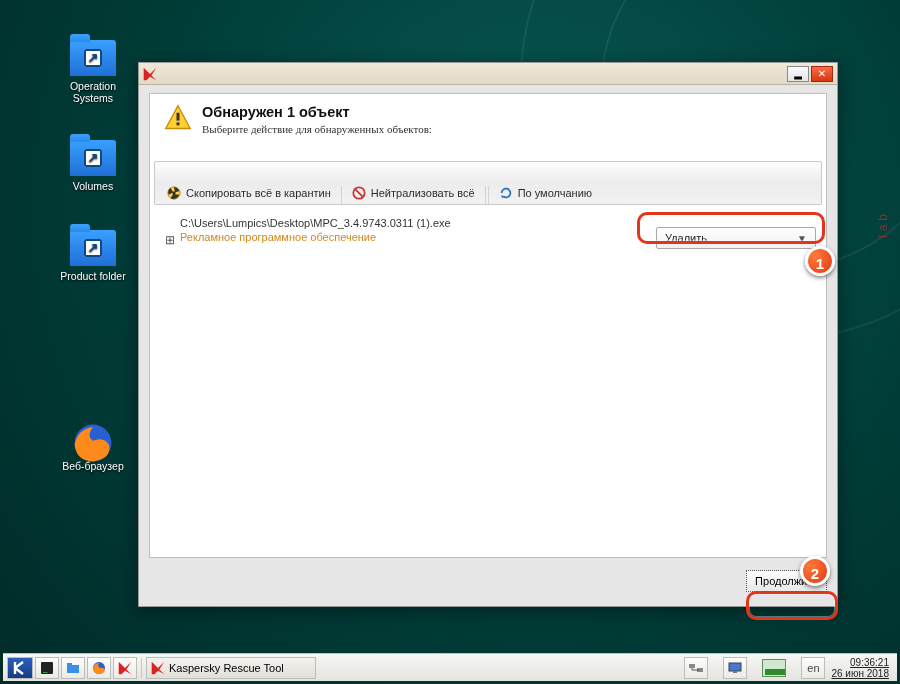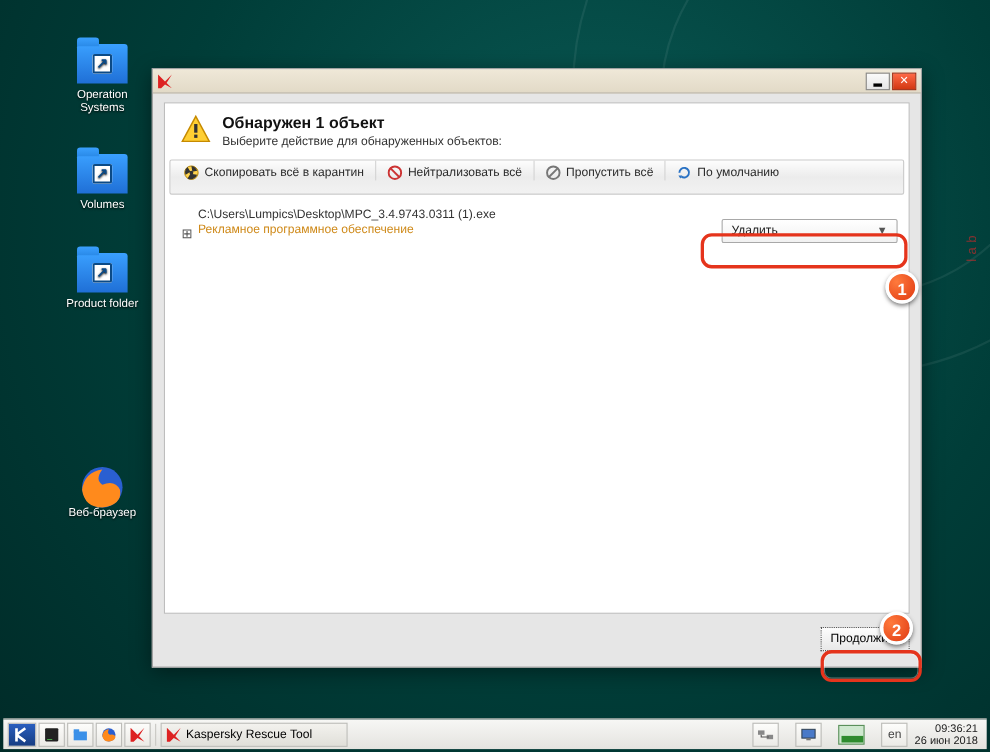--- a/index.html
+++ b/index.html
@@ -54,25 +54,25 @@
   .wb.close { background: linear-gradient(#ff6a46,#d23812); color: #fff; border-color: #a02a10; }
 
   .inner {
     position: absolute; left: 10px; right: 10px; top: 30px; bottom: 48px;
     background: #fff; border: 1px solid #bdbdbd;
   }
 
   .header { display: flex; gap: 10px; padding: 10px 14px 8px; }
   .header .warn { width: 28px; height: 28px; }
   .header h2 { font-size: 14.5px; font-weight: bold; color: #111; }
-  .header .sub { font-size: 11px; color: #333; margin-top: 3px; }
+  .header .sub { font-size: 11px; color: #333; margin-top: 3px; font-family: Liberation Serif, serif; }
 
   .toolbar {
-    display: flex; align-items: flex-start; gap: 2px;
-    height: 32px; margin: 2px 4px 0;
+    display: flex; align-items: flex-end; gap: 2px;
+    height: 44px; margin: 18px 4px 0;
     border: 1px solid #c9c9c9; border-radius: 2px;
     background: linear-gradient(#fdfdfd,#ececec 50%,#f2f2f2);
     padding: 0 4px;
   }
   .tbtn {
     display: flex; align-items: center; gap: 5px; height: 22px;
     padding: 0 8px; font-size: 11px; color: #2b2b2b; border-radius: 2px;
   }
   .tbtn svg { width: 14px; height: 14px; }
   .sep { width: 1px; height: 18px; background: #d3d3d3; }
@@ -127,21 +127,21 @@
   }
   .taskbar .tb {
     height: 22px; min-width: 22px; border: 1px solid #bcbcb8;
     background: linear-gradient(#fdfdfb,#ebeae6); display: flex; align-items: center;
     justify-content: center; padding: 0 4px; gap: 4px;
   }
   .taskbar .kde { background: linear-gradient(#2a5fbf,#173d82); color: #fff; font-weight: bold; width: 26px; }
   .taskbar .task { min-width: 170px; justify-content: flex-start; background: linear-gradient(#f3f2ee,#e0dfd9); }
   .taskbar .spacer { flex: 1; }
   .taskbar .tray { display: flex; gap: 15px; align-items: center; }
-  .taskbar .clock { text-align: right; line-height: 11px; font-size: 10px; padding: 0 4px; color: #222; }
+  .taskbar .clock { text-align: right; line-height: 11px; font-size: 10px; padding: 0 4px; color: #222; text-decoration: underline; }
   .cpu { width: 24px; height: 18px; border: 1px solid #5b8f5b; background: #cfe8cf; position: relative; overflow: hidden; }
   .cpu::after { content: ""; position: absolute; left: 2px; bottom: 1px; width: 20px; height: 6px; background: #2e8b2e; }
 
   
   .ring { position: absolute; border: 2px solid rgba(255,255,255,.07); border-radius: 50%; }
   .r1 { width: 520px; height: 520px; right: -140px; top: -180px; }
   .r2 { width: 360px; height: 360px; right: -60px; top: -90px; }
 </style>
 </head>
 <body>
@@ -217,27 +217,20 @@
       </div>
       <div class="sep"></div>
       <div class="tbtn">
         <svg viewBox="0 0 16 16">
             <circle cx="8" cy="8" r="6.5" fill="none" stroke="#c33" stroke-width="2"></circle>
             <line x1="3" y1="3" x2="13" y2="13" stroke="#c33" stroke-width="2"></line>
           </svg>
         <span>Нейтрализовать всё</span>
       </div>
       <div class="sep"></div>
-      <div class="tbtn">
-        <svg viewBox="0 0 16 16">
-            <circle cx="8" cy="8" r="6.5" fill="none" stroke="#777" stroke-width="2"></circle>
-            <line x1="3" y1="13" x2="13" y2="3" stroke="#777" stroke-width="2"></line>
-          </svg>
-        <span>Пропустить всё</span>
-      </div>
       <div class="sep"></div>
       <div class="tbtn">
         <svg viewBox="0 0 16 16">
             <path d="M3 8a5 5 0 1 1 2 4" fill="none" stroke="#2a72c4" stroke-width="2"></path>
             <polygon points="2,11 6,11 4,14" fill="#2a72c4"></polygon>
           </svg>
         <span>По умолчанию</span>
       </div>
     </div>
 

